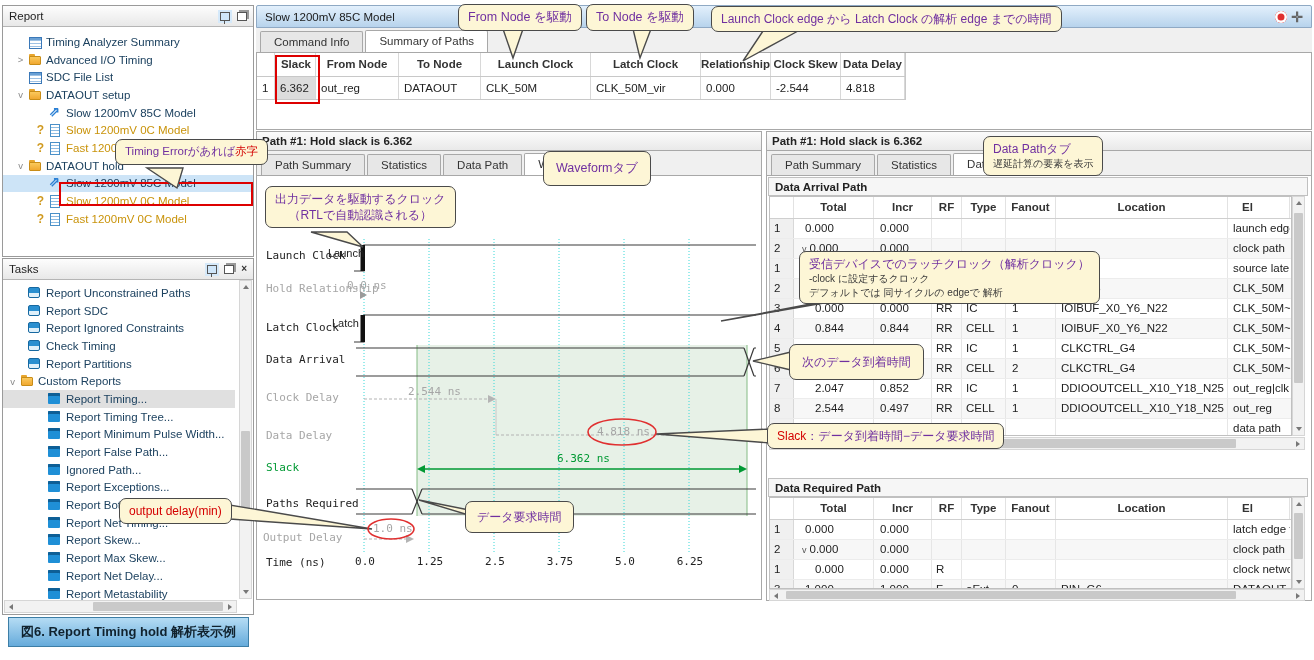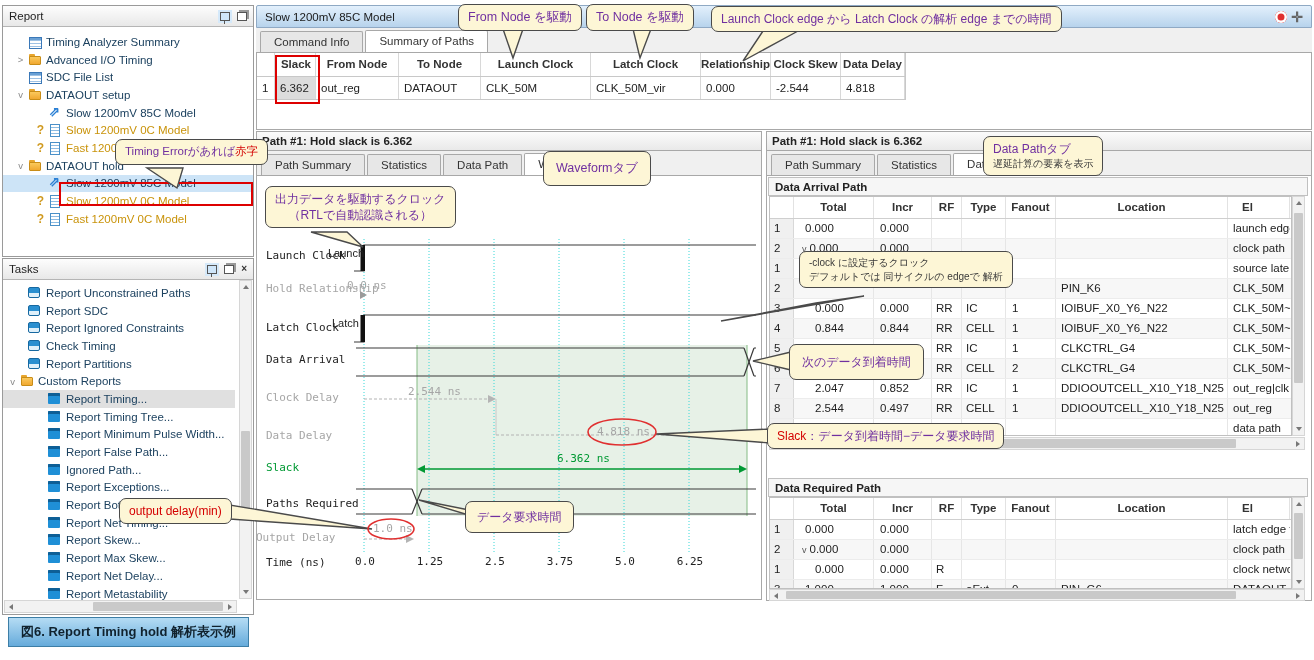--- a/index.html
+++ b/index.html
@@ -434,21 +434,21 @@
   <div class="wlabel" style="left:332px;top:317px;font-family:'Liberation Sans',sans-serif;">Latch</div>
   <div class="wlabel" style="left:266px;top:353px;">Data Arrival</div>
   <div class="wlabel dim" style="left:266px;top:391px;">Clock Delay</div>
   <div class="wlabel dim" style="left:408px;top:385px;">2.544 ns</div>
   <div class="wlabel dim" style="left:266px;top:429px;">Data Delay</div>
   <div class="wlabel dim" style="left:597px;top:425px;">4.818 ns</div>
   <div class="wlabel grn" style="left:266px;top:461px;">Slack</div>
   <div class="wlabel grn" style="left:557px;top:452px;">6.362 ns</div>
   <div class="wlabel" style="left:266px;top:497px;">Paths Required</div>
   <div class="wlabel dim" style="left:373px;top:522px;">1.0 ns</div>
-  <div class="wlabel dim" style="left:256px;top:531px;">Output Delay</div>
+  <div class="wlabel dim" style="left:263px;top:531px;">Output Delay</div>
   <div class="wlabel" style="left:266px;top:556px;">Time (ns)</div>
   <div class="wticks">
 
   <span class="wtick">0.0</span>
       <span class="wtick">1.25</span>
       <span class="wtick">2.5</span>
       <span class="wtick">3.75</span>
       <span class="wtick">5.0</span>
       <span class="wtick">6.25</span>
     </div>
@@ -729,20 +729,21 @@
     <span>Timing Errorがあれば</span><span class="red">赤字</span>
   </div>
   <div class="co" style="left:543px;top:151px;padding:8px 12px;">
     <span>Waveformタブ</span>
   </div>
   <div class="co" style="left:265px;top:186px;text-align:center;font-size:12px;">
     <span>出力データを駆動するクロック</span><br>
     <span>（RTLで自動認識される）</span>
   </div>
   <div class="co" style="left:799px;top:251px;font-size:12px;">
+    <span>受信デバイスでのラッチクロック（解析クロック）</span>
     <span class="small">-clock に設定するクロック</span>
     <span class="small">デフォルトでは 同サイクルの edgeで 解析</span>
   </div>
   <div class="co" style="left:789px;top:344px;padding:9px 12px;font-size:12px;">
     <span>次のデータ到着時間</span>
   </div>
   <div class="co" style="left:767px;top:423px;font-size:12px;">
     <span class="red">Slack</span><span>：データ到着時間−データ要求時間</span>
   </div>
   <div class="co" style="left:465px;top:501px;padding:7px 11px;font-size:12px;">

